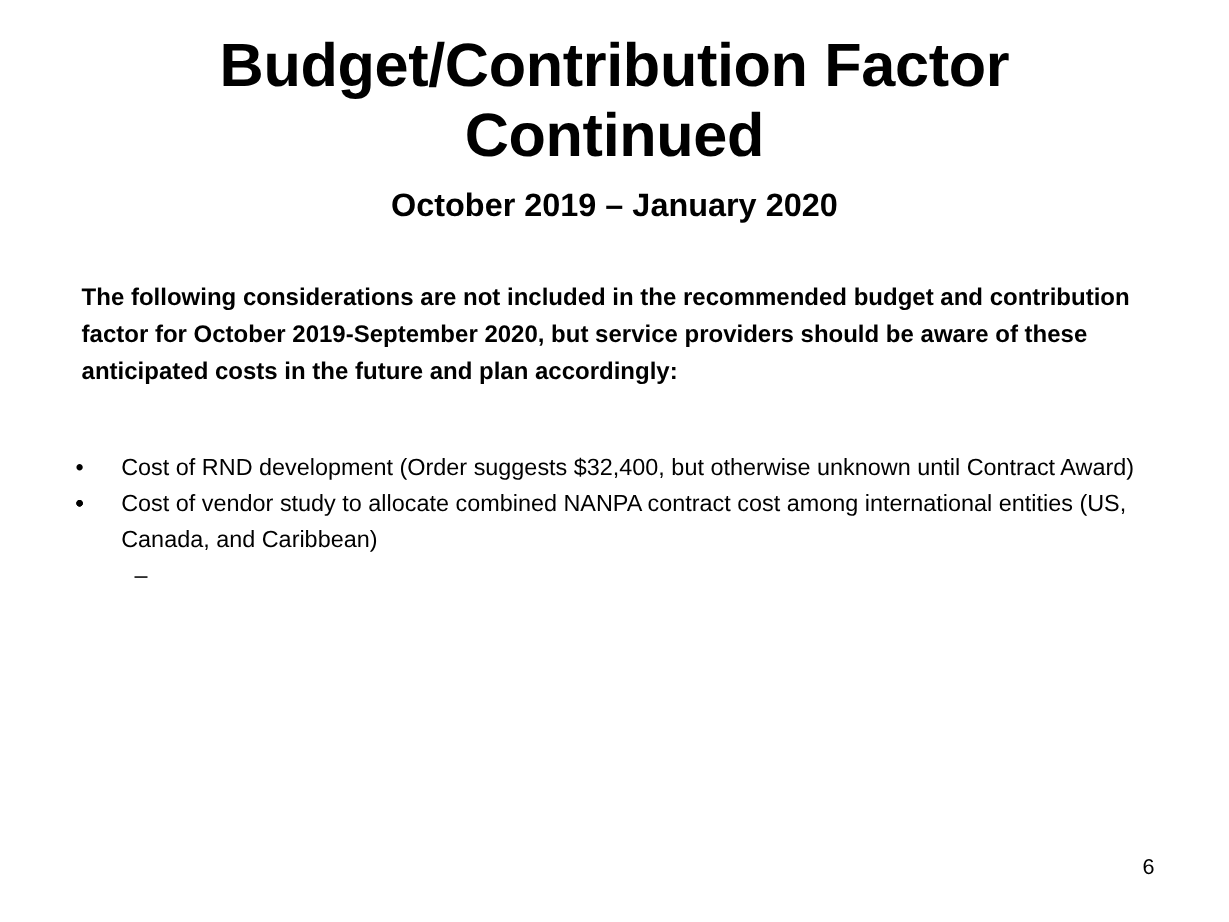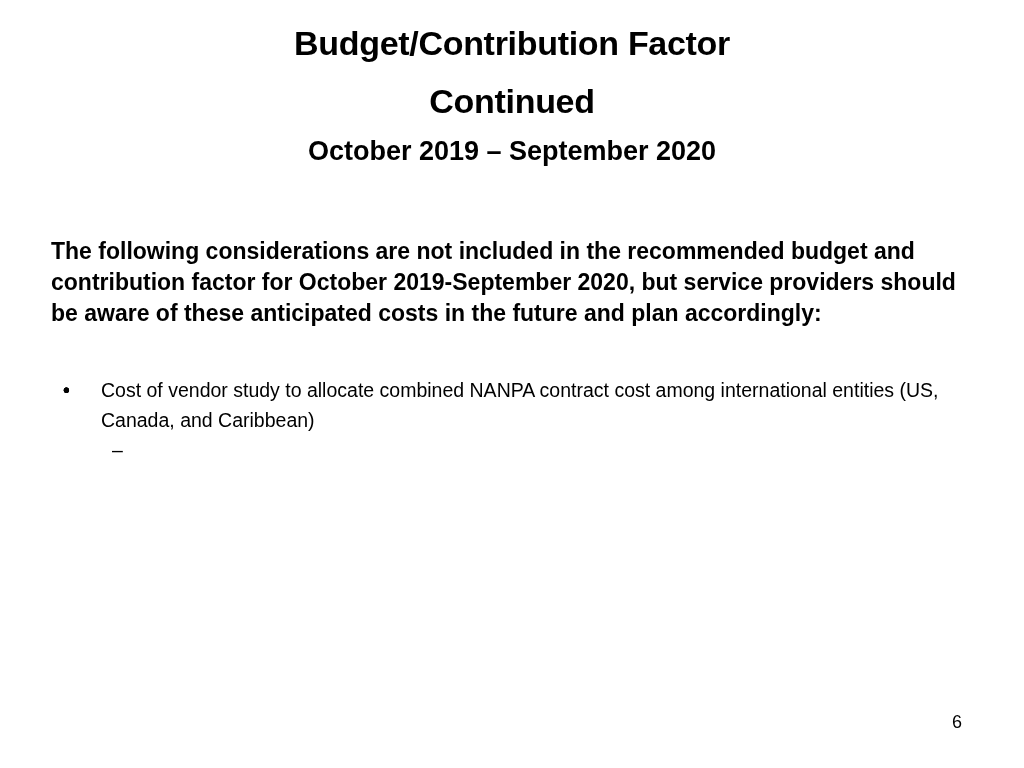--- a/index.html
+++ b/index.html
@@ -26,44 +26,44 @@
 
   
   .title-block {
     position: absolute;
     left: 0;
     top: 14px;
     width: 1024px;
     text-align: center;
   }
   .slide-title {
-    font-size: 34px;
+    font-size: 51px;
     font-weight: bold;
     line-height: 58px;
     letter-spacing: -0.3px;
-    margin: 0;
+    margin: 12px;
     padding: 0;
     white-space: pre-line;
   }
   .slide-subtitle {
     font-size: 27px;
     font-weight: bold;
     line-height: 34px;
     margin: 0;
     padding: 0;
     margin-top: 4px;
   }
 
   
   .intro-paragraph {
     position: absolute;
-    left: 51px;
+    left: 68px;
     top: 213px;
     width: 910px;
-    font-size: 23px;
+    font-size: 20px;
     font-weight: bold;
     line-height: 31px;
     text-align: left;
   }
 
   
   .bullet-list {
     position: absolute;
     left: 58px;
     top: 375px;
@@ -110,29 +110,30 @@
   }
 </style>
 </head>
 <body>
 
 <div class="slide">
 
   <div class="title-block">
     <h1 class="slide-title">Budget/Contribution Factor
 Continued</h1>
-    <h2 class="slide-subtitle">October 2019 – September 2020</h2>
+    <h2 class="slide-subtitle">October 2019 – January 2020</h2>
   </div>
 
   <p class="intro-paragraph">The following considerations are not included in the recommended budget and contribution factor for October 2019-September 2020, but service providers should be aware of these anticipated costs in the future and plan accordingly:</p>
 
   <div class="bullet-list">
 
     <div class="bullet-item level-1">
       <span class="marker">•</span>
+      <span class="text">Cost of RND development (Order suggests $32,400, but otherwise unknown until Contract Award)</span>
     </div>
 
     <div class="bullet-item level-1">
       <span class="marker">•</span>
     </div>
 
     <div class="bullet-item level-1">
       <span class="marker">•</span>
     </div>
 

